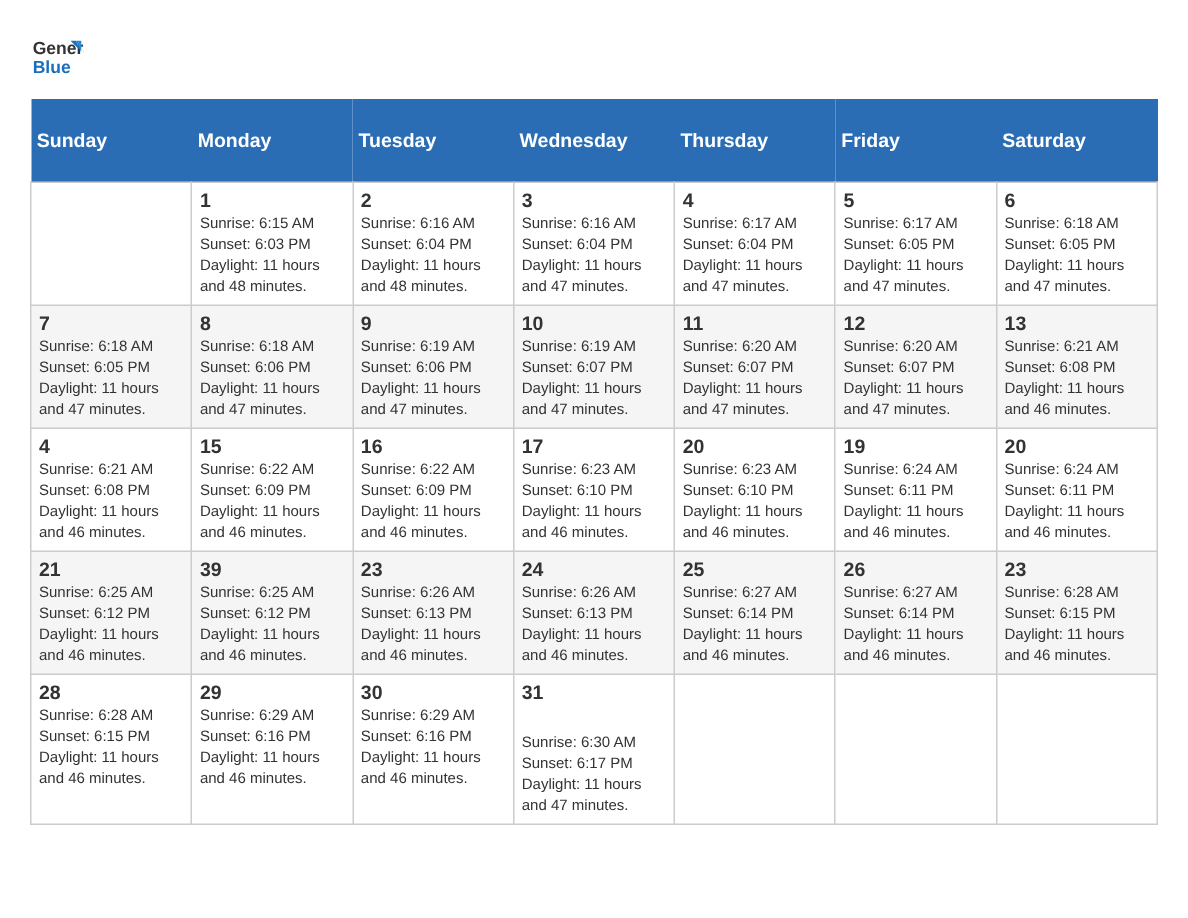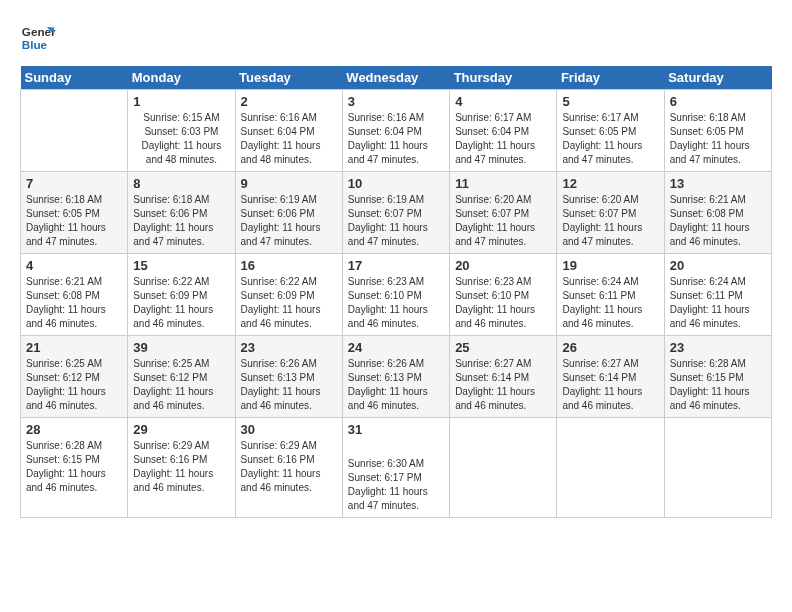--- a/index.html
+++ b/index.html
@@ -38,21 +38,21 @@
       color: #555;
     }
     table {
       width: 100%;
       border-collapse: collapse;
       font-size: 11px;
     }
     th {
       background-color: #2a6db5;
       color: #fff;
-      padding: 4px 4px;
+      padding: 20px 4px;
       text-align: left;
       font-size: 13px;
       font-weight: bold;
     }
     td {
       border: 1px solid #ccc;
       vertical-align: top;
       padding: 4px 5px;
       width: 107px;
       height: 80px;
@@ -100,21 +100,21 @@
         <th>Thursday</th>
         <th>Friday</th>
         <th>Saturday</th>
       </tr>
   </thead>
   <tbody id="calendar-body">
       <tr>
         <td class="empty-cell"></td>
         <td>
           <span class="day-num">1</span>
-          <div class="day-info" style="white-space: pre-line; text-align: center;">Sunrise: 6:15 AM
+          <div class="day-info" style="white-space: pre-line;">Sunrise: 6:15 AM
 Sunset: 6:03 PM
 Daylight: 11 hours
 and 48 minutes.</div>
         </td>
         <td>
           <span class="day-num">2</span>
           <div class="day-info" style="white-space: pre-line;">Sunrise: 6:16 AM
 Sunset: 6:04 PM
 Daylight: 11 hours
 and 48 minutes.</div>

